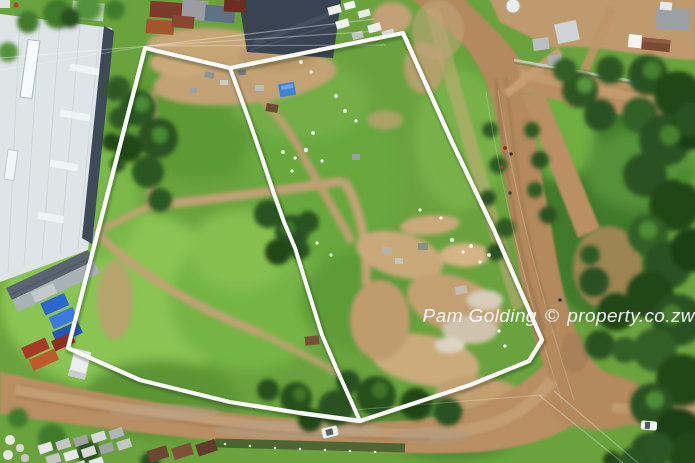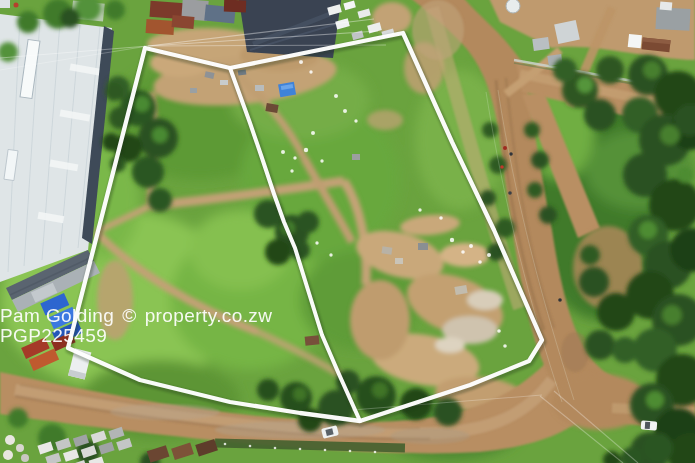--- a/index.html
+++ b/index.html
@@ -2,23 +2,23 @@
 <html><head>
 <meta charset="utf-8">
 <style>
   html,body{margin:0;padding:0;background:#222;}
   .stage{
     position:relative;width:695px;height:463px;overflow:hidden;
     background:#6aa33e;font-family:"Liberation Sans",sans-serif;
   }
   .stage svg{position:absolute;left:0;top:0;display:block;}
   .watermark{
-    position:absolute;left:0;top:306px;width:695px;text-align:left;
+    position:absolute;left:0;top:306px;width:695px;text-align:right;
     color:rgba(255,255,255,0.92);font-size:19px;line-height:19.5px;
-    letter-spacing:0.4px;pointer-events:none;white-space:nowrap;
+    letter-spacing:0.4px;pointer-events:none;white-space:nowrap;font-style:italic;
   }
   .wm-sep{margin:0 8px;}
 </style>
 </head>
 <body>
 
 <div class="stage">
 <svg width="695" height="463" viewBox="0 0 695 463">
   <defs>
     <filter id="b6" x="-40%" y="-40%" width="180%" height="180%">
@@ -430,15 +430,14 @@
       <polygon points="145,48 230,68 403,33 452,142 494,230 542,340 529,361 470,385 360,421 300,413 230,402 140,380 68,348" stroke="#1f3317" fill="none"></polygon>
       <polyline points="230,68 250,123 262,158 274,194 284,222 295,248 308,290 322,335 338,372 360,421"></polyline>
     </g>
     <polygon points="145,48 230,68 403,33 452,142 494,230 542,340 529,361 470,385 360,421 300,413 230,402 140,380 68,348" fill="none" stroke="#ffffff" stroke-width="4.3" stroke-linejoin="round" opacity="0.97"></polygon>
     <polyline points="230,68 250,123 262,158 274,194 284,222 295,248 308,290 322,335 338,372 360,421" fill="none" stroke="#ffffff" stroke-width="4" stroke-linejoin="round" stroke-linecap="round" opacity="0.97"></polyline>
   </g>
 </svg>
 
 <div class="watermark">
   <div class="wm-line1"><span>Pam Golding</span><span class="wm-sep">©</span><span>property.co.zw</span></div>
-  <div class="wm-line2">PGP225459</div>
 </div>
 </div>
 
 </body></html>

